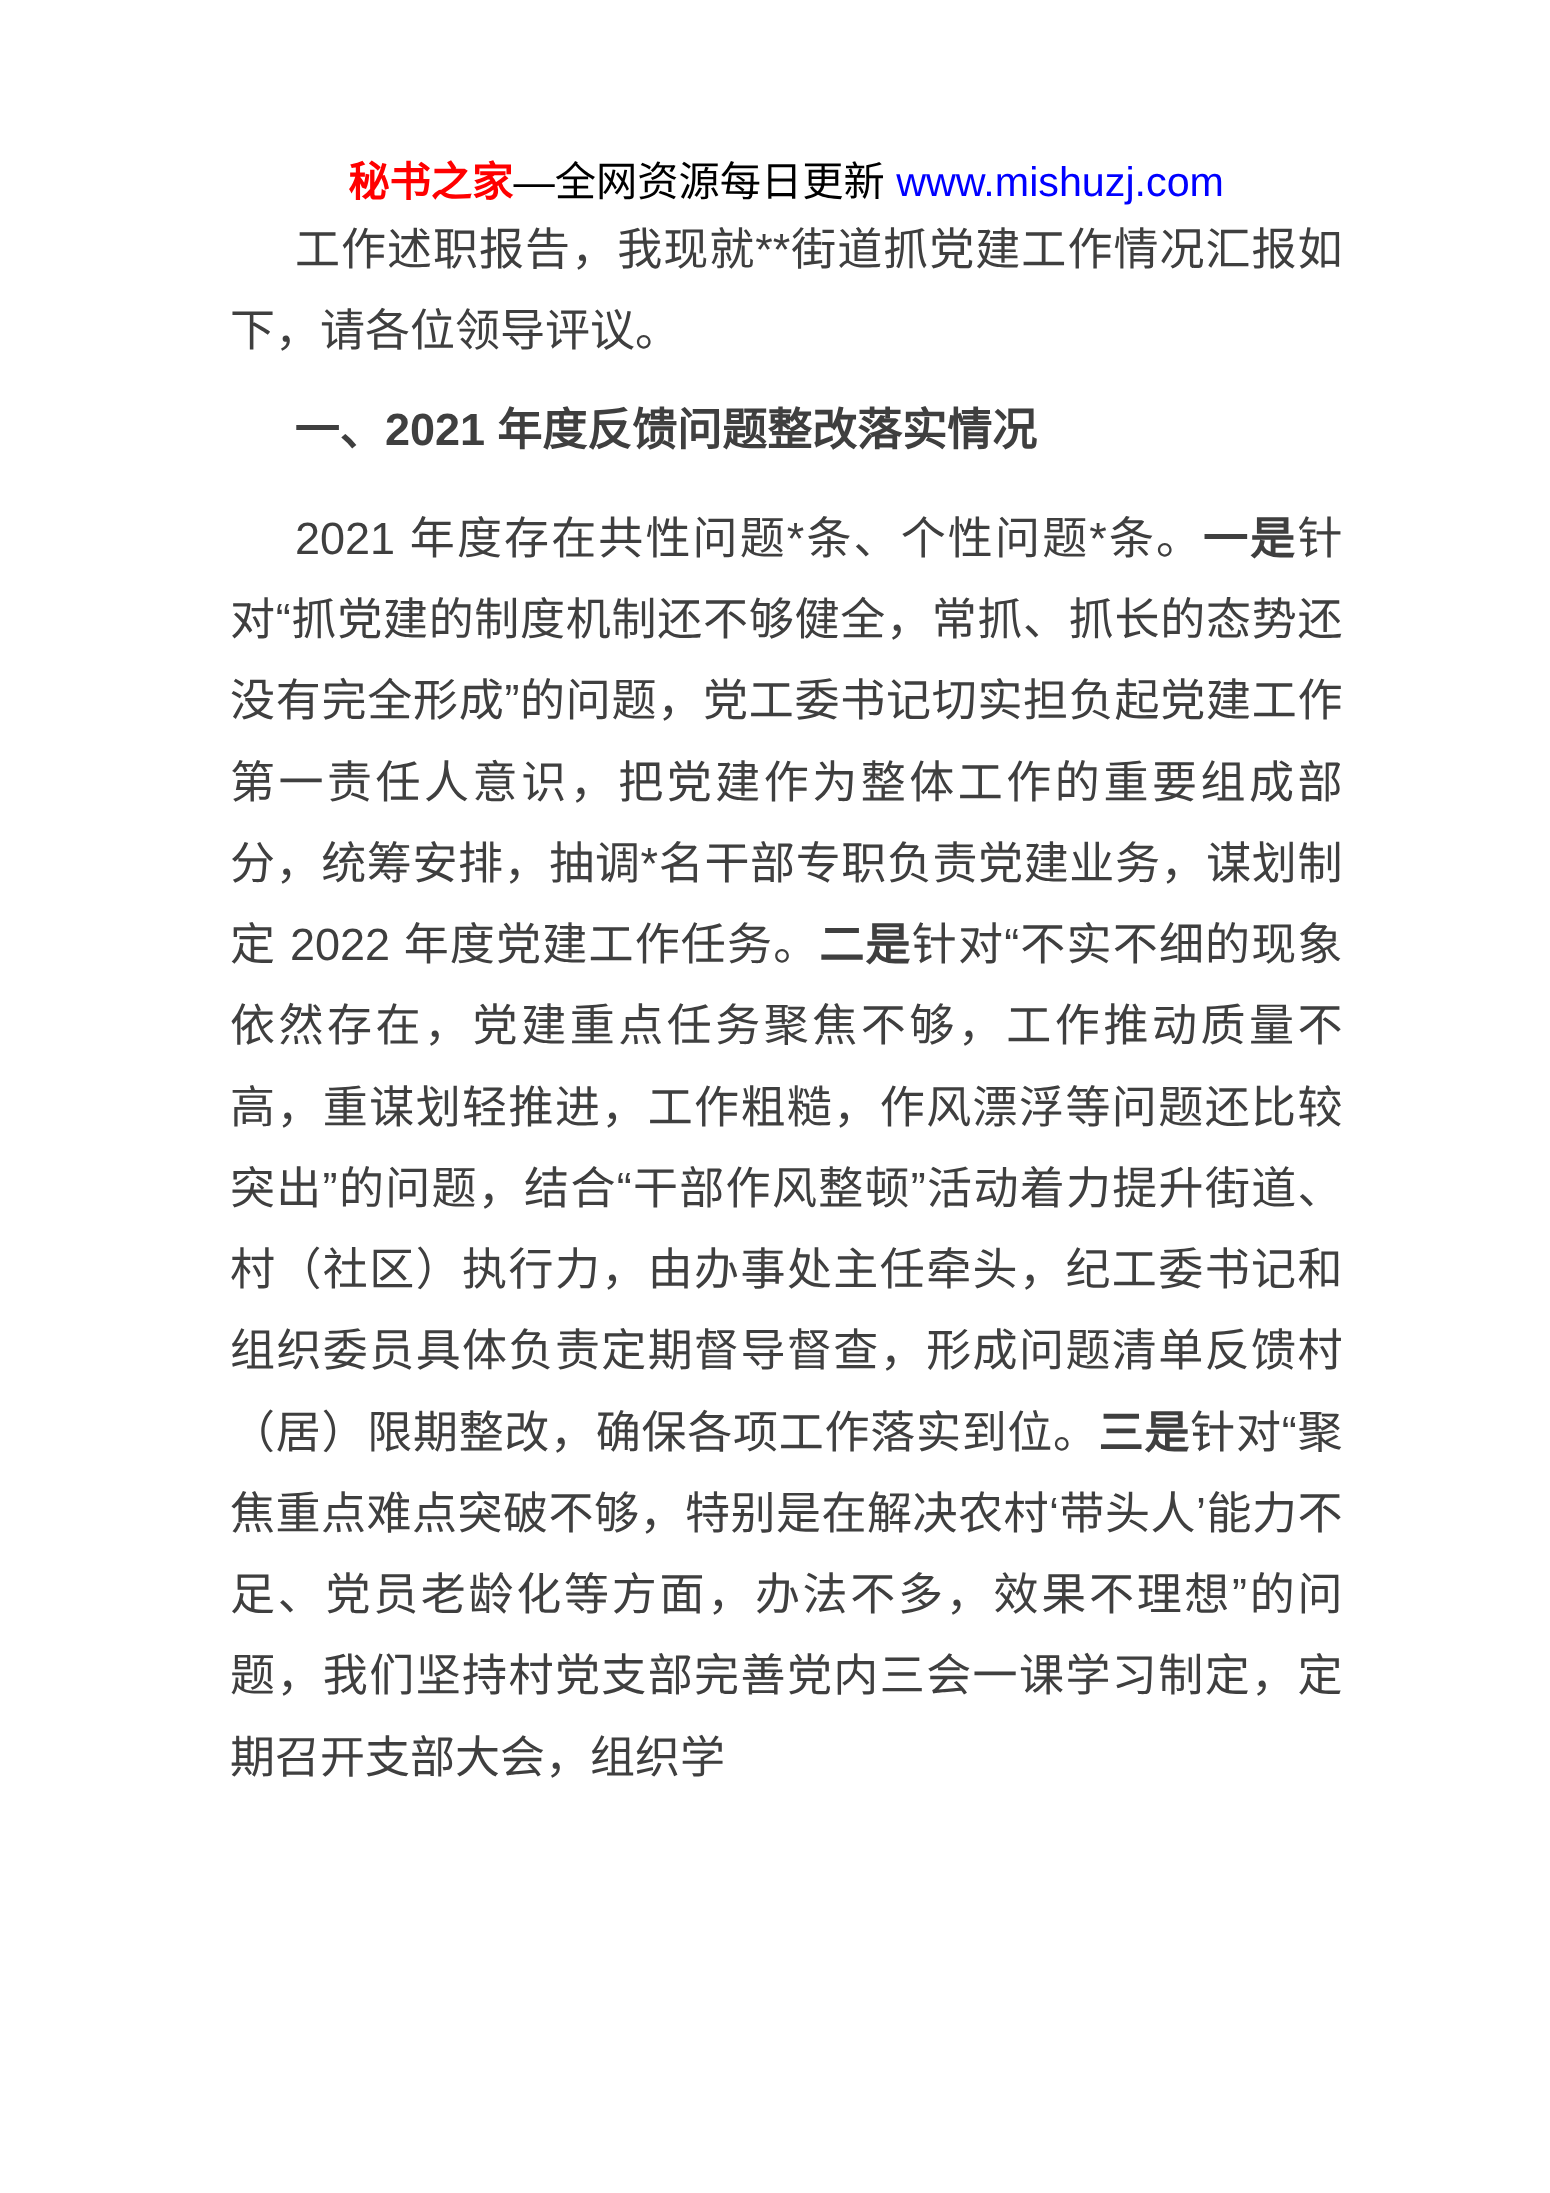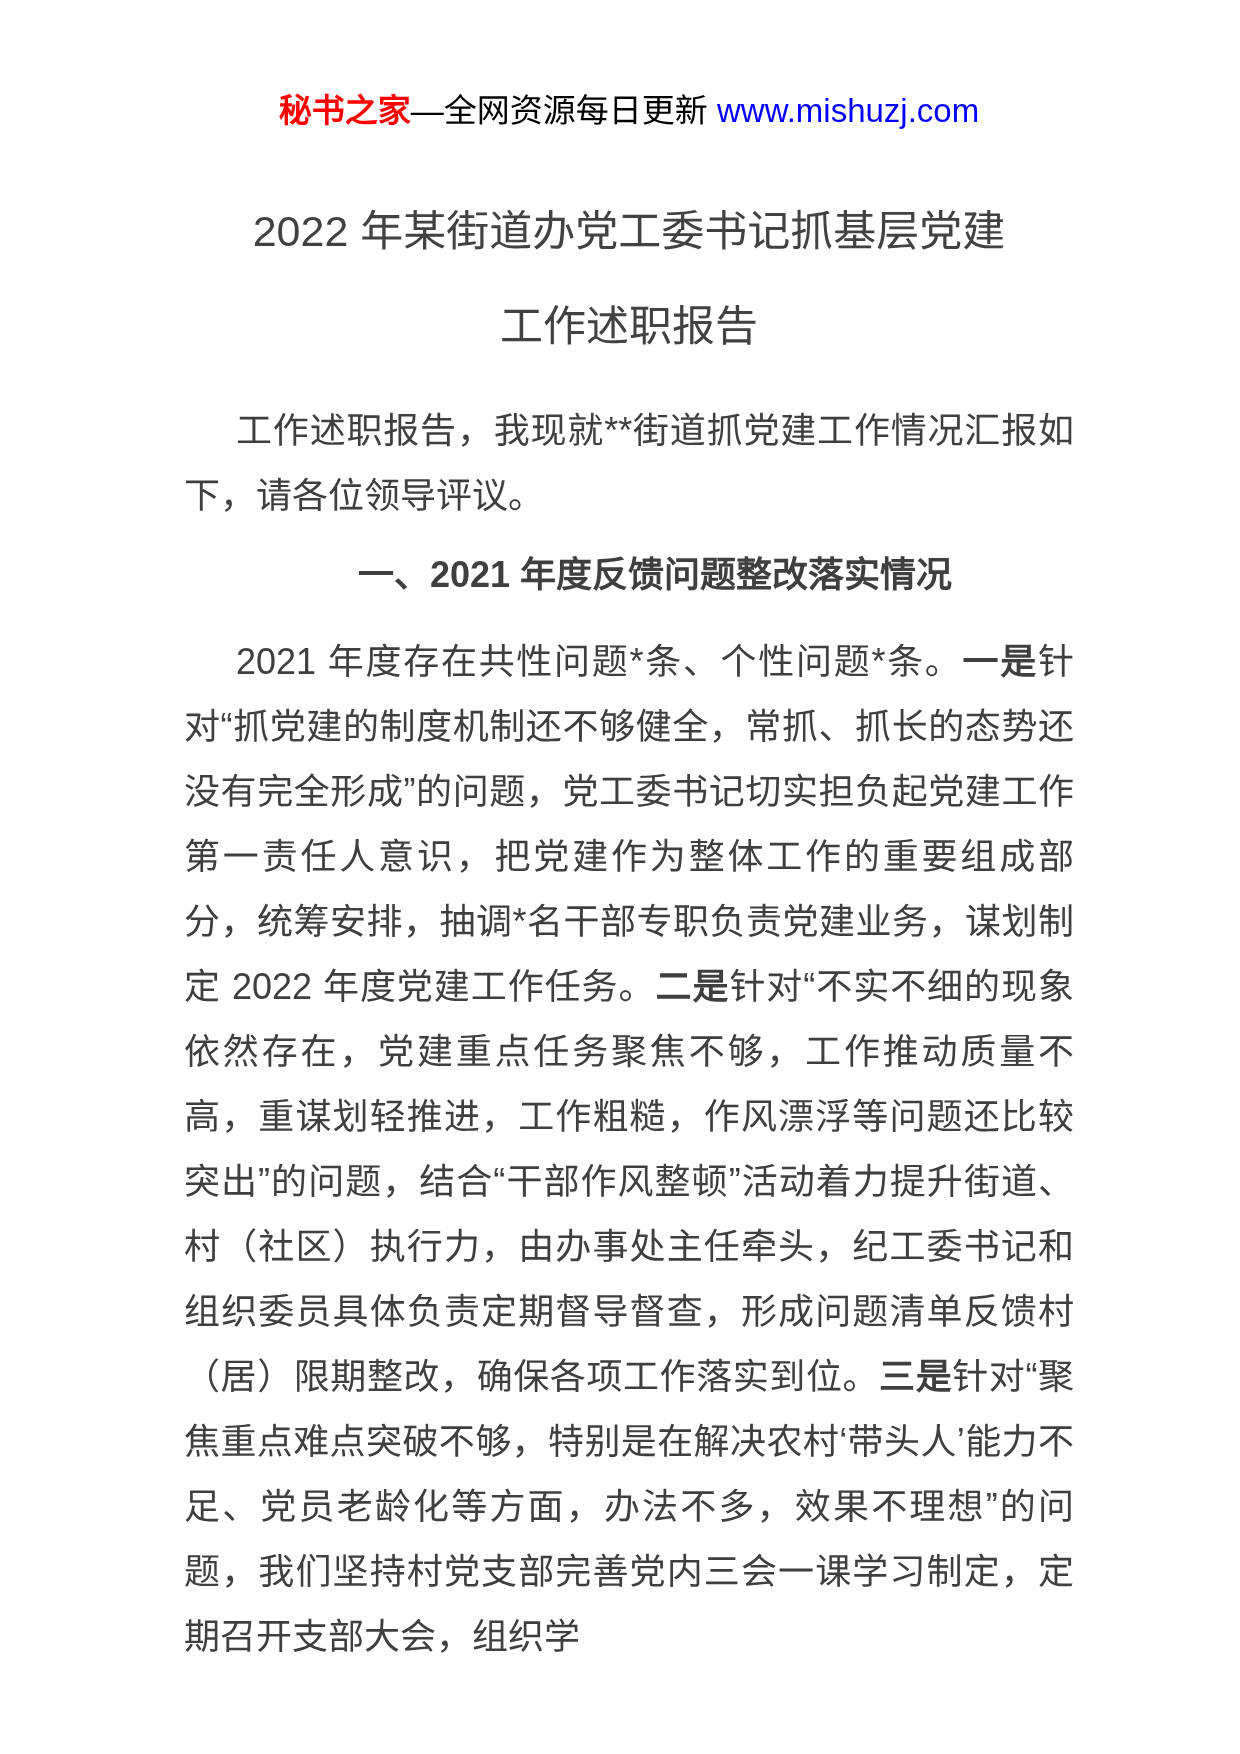--- a/index.html
+++ b/index.html
@@ -18,20 +18,21 @@
     overflow: hidden;
     font-family: "Liberation Sans", "DejaVu Sans", sans-serif;
     color: #3f3f3f;
   }
   .site-header {
     text-align: center;
     font-size: 33px;
     line-height: 42px;
     white-space: nowrap;
     color: #000000;
+    margin-top: 35px;
   }
   .site-header .brand {
     color: #ff0000;
     font-weight: 700;
   }
   .site-header .tagline {
     color: #000000;
     font-weight: 400;
   }
   .site-header .url {
@@ -53,39 +54,35 @@
     line-height: 65px;
     text-align: justify;
   }
   .doc-body p {
     margin: 0;
     text-indent: 52px;
   }
   .doc-body p.heading {
     font-weight: 700;
     margin: 14px 0 22px 0;
-    text-align: center;
+    text-align: left;
   }
   .doc-body .run.bold {
     font-weight: 700;
   }
 </style>
 </head>
 <body>
 
 <div class="page">
 
   <div class="site-header">
     <span class="brand">秘书之家</span><span class="tagline">—全网资源每日更新 </span><span class="url">www.mishuzj.com</span>
   </div>
 
-  <h1 class="doc-title">
-    <span>2022 年某街道办党工委书记抓基层党建</span><br>
-    <span>工作述职报告</span>
-  </h1>
 
   <div class="doc-body">
       <p class="paragraph"><span class="run">工作述职报告，我现就**街道抓党建工作情况汇报如下，请各位领导评议。</span></p>
       <p class="heading"><span class="run bold">一、2021 年度反馈问题整改落实情况</span></p>
       <p class="paragraph"><span class="run">2021 年度存在共性问题*条、个性问题*条。</span><span class="run bold">一是</span><span class="run">针对“抓党建的制度机制还不够健全，常抓、抓长的态势还没有完全形成”的问题，党工委书记切实担负起党建工作第一责任人意识，把党建作为整体工作的重要组成部分，统筹安排，抽调*名干部专职负责党建业务，谋划制定 2022 年度党建工作任务。</span><span class="run bold">二是</span><span class="run">针对“不实不细的现象依然存在，党建重点任务聚焦不够，工作推动质量不高，重谋划轻推进，工作粗糙，作风漂浮等问题还比较突出”的问题，结合“干部作风整顿”活动着力提升街道、村（社区）执行力，由办事处主任牵头，纪工委书记和组织委员具体负责定期督导督查，形成问题清单反馈村（居）限期整改，确保各项工作落实到位。</span><span class="run bold">三是</span><span class="run">针对“聚焦重点难点突破不够，特别是在解决农村‘带头人’能力不足、党员老龄化等方面，办法不多，效果不理想”的问题，我们坚持村党支部完善党内三会一课学习制定，定期召开支部大会，组织学</span></p>
     </div>
 
 </div>
 
 </body></html>

